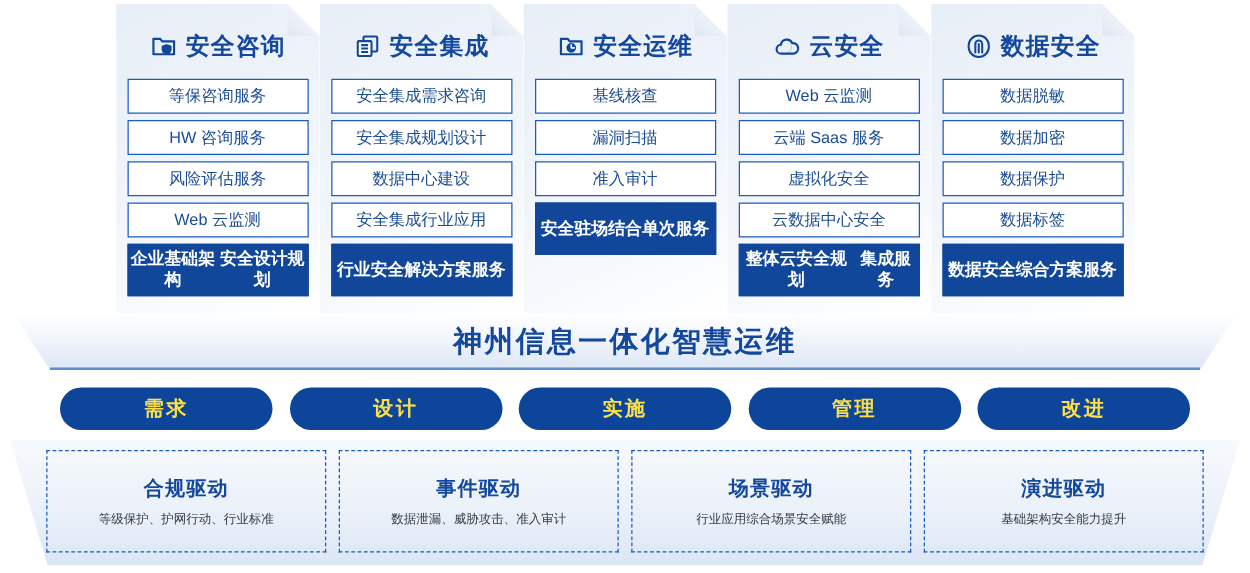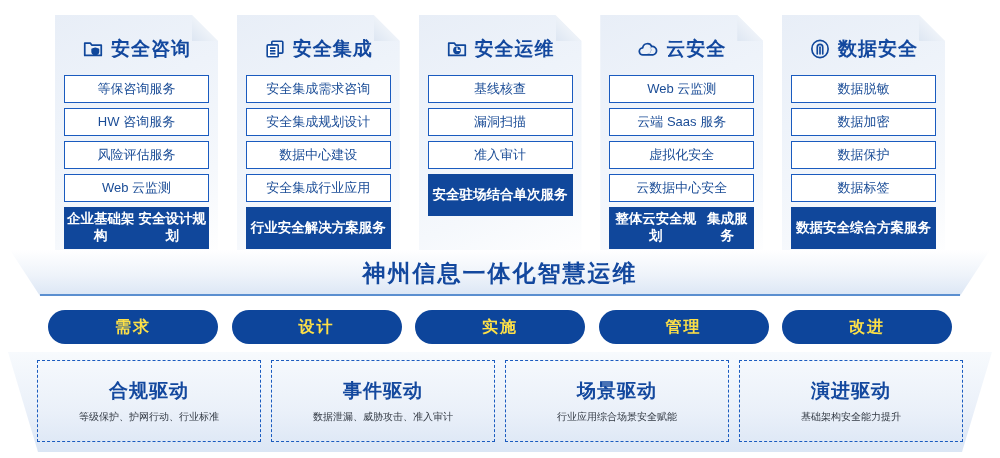--- a/index.html
+++ b/index.html
@@ -7,22 +7,22 @@
     width:1000px;height:458px;
     background:#ffffff;
     font-family:"Liberation Sans","DejaVu Sans",sans-serif;
     overflow:hidden;
     position:relative;
   }
   #stage{position:relative;width:1000px;height:458px;}
 
   
   .cards{
-    position:absolute;left:0;top:15px;width:1000px;height:250px;
-    display:flex;justify-content:space-between;
+    position:absolute;left:0;top:3px;width:1000px;height:250px;
+    display:flex;justify-content:center;
     padding:0 55px;box-sizing:border-box;
   }
   .card{
     position:relative;
     width:163px;height:248px;
     box-sizing:border-box;
     padding:8px 9px 0 9px;
     background:linear-gradient(155deg,#e8eef7 0%,#eef3fa 35%,#f5f8fc 70%,#ffffff 100%);
     clip-path:polygon(0 0, calc(100% - 26px) 0, 100% 26px, 100% 100%, 0 100%);
   }
@@ -105,21 +105,21 @@
     display:flex;justify-content:space-between;
     padding:8px 32px 10px 32px;box-sizing:border-box;
   }
   .drv{
     flex:1 1 0;margin:0 5px;
     border:1.5px dashed #1a5bbf;
     background:transparent;
     display:flex;flex-direction:column;align-items:center;justify-content:center;
     gap:6px;
   }
-  .drv .dttl{font-size:19px;font-weight:bold;color:#13489e;letter-spacing:1px;}
+  .drv .dttl{font-size:16px;font-weight:bold;color:#13489e;letter-spacing:1px;}
   .drv .dsub{font-size:10px;color:#333a44;}
 </style>
 </head>
 <body>
 
 <div id="stage">
 
   <div class="cards">
 
     <div class="card">

